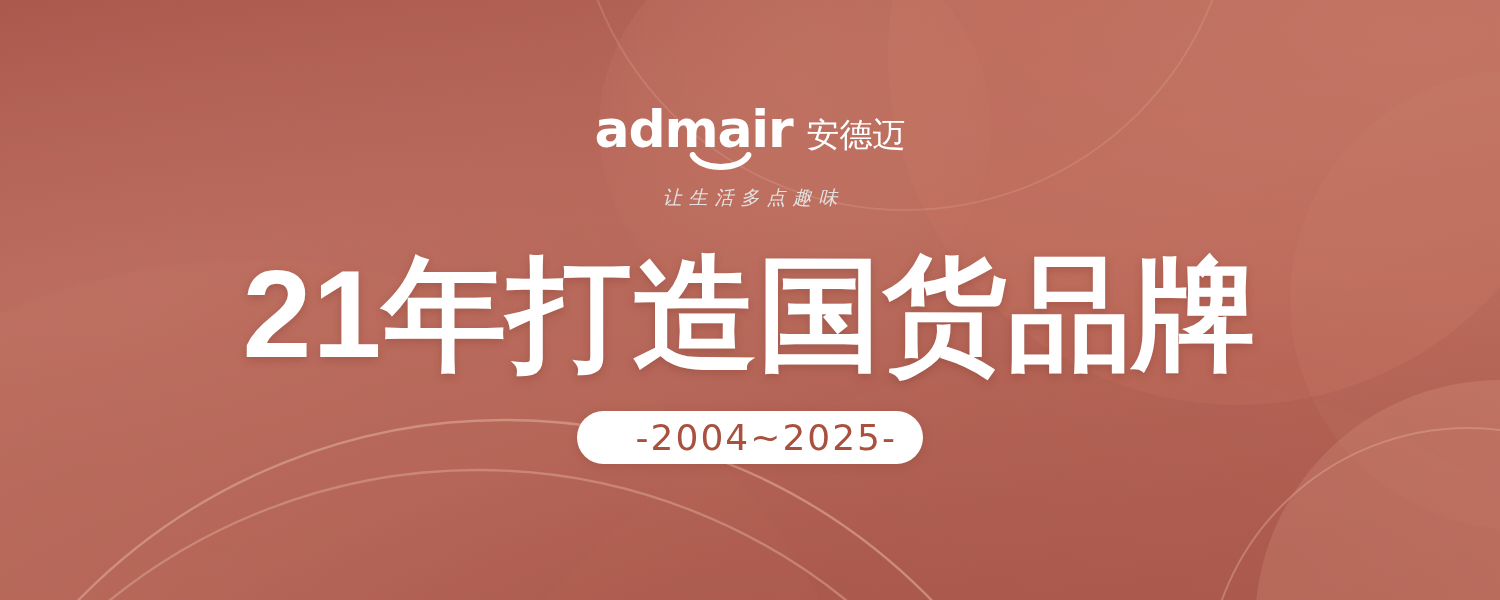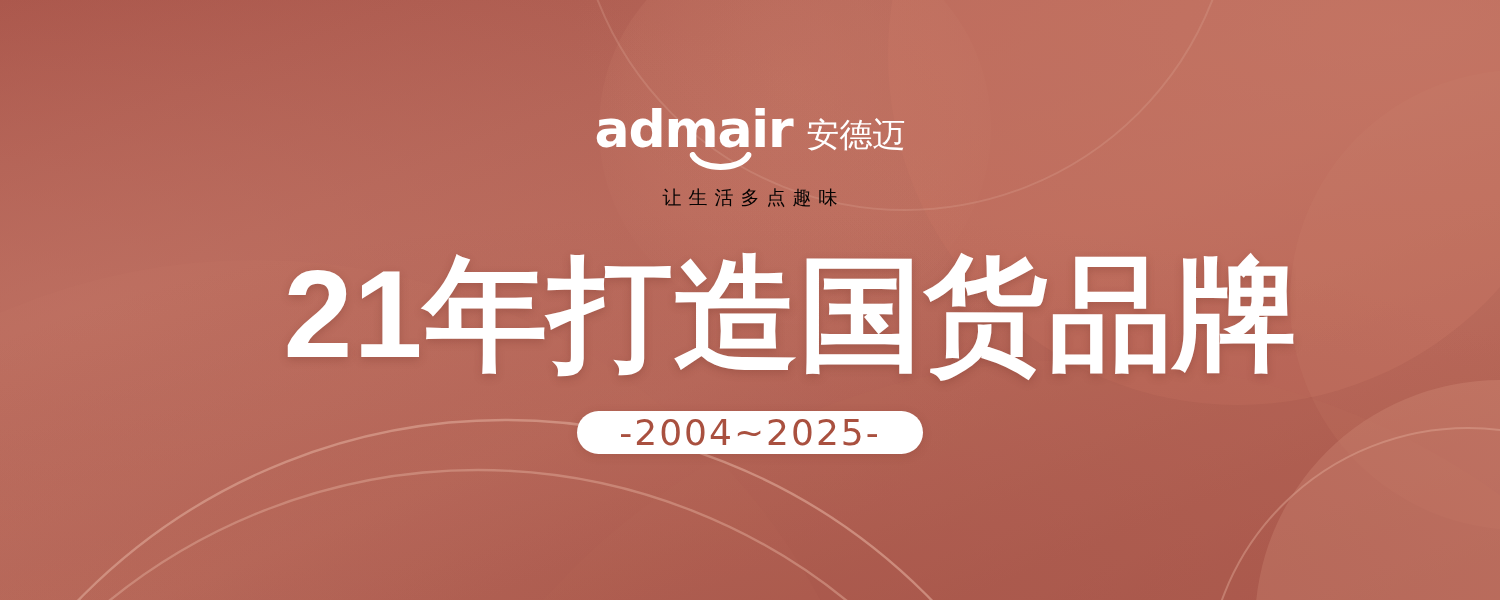--- a/index.html
+++ b/index.html
@@ -73,53 +73,53 @@
     position: relative;
     top: -4px;
   }
   #tagline {
     position: absolute;
     top: 185px;
     left: 50%;
     transform: translateX(-50%);
     font-size: 19px;
     font-weight: 400;
-    color: #000000;
+    color: #e5e5e5;
     letter-spacing: 7px;
     text-indent: 7px;
     white-space: nowrap;
     opacity: 0.97;
+    font-style: italic;
   }
   #headline {
     position: absolute;
     top: 252px;
     left: 50%;
     transform: translateX(-50%);
     font-family: "Liberation Sans", "DejaVu Sans", sans-serif;
     font-weight: 700;
     font-size: 124px;
     line-height: 1;
     color: #ffffff;
     letter-spacing: 1px;
     white-space: nowrap;
     text-shadow: 0 3px 9px rgba(110, 45, 35, 0.28);
-    margin-left: 41px;
   }
   #year-badge {
     position: absolute;
     top: 411px;
     left: 50%;
     transform: translateX(-50%);
     min-width: 346px;
-    height: 43px;
+    height: 53px;
     border-radius: 27px;
     background: #ffffff;
     display: flex;
     align-items: center;
-    justify-content: center;
+    justify-content: flex-end;
     box-shadow: 0 2px 10px rgba(110, 45, 35, 0.18);
     padding: 17px 26px;
     box-sizing: border-box;
   }
   #year-badge-text {
     font-family: "DejaVu Sans", sans-serif;
     font-weight: 400;
     font-size: 36px;
     line-height: 1;
     color: #A9503F;

